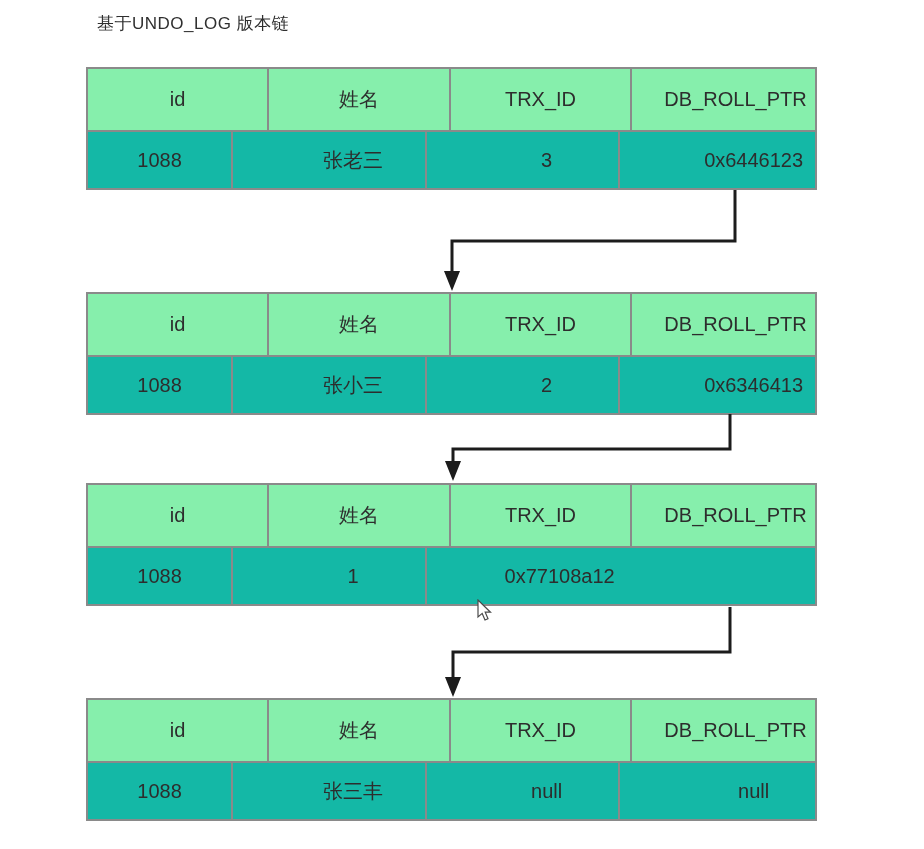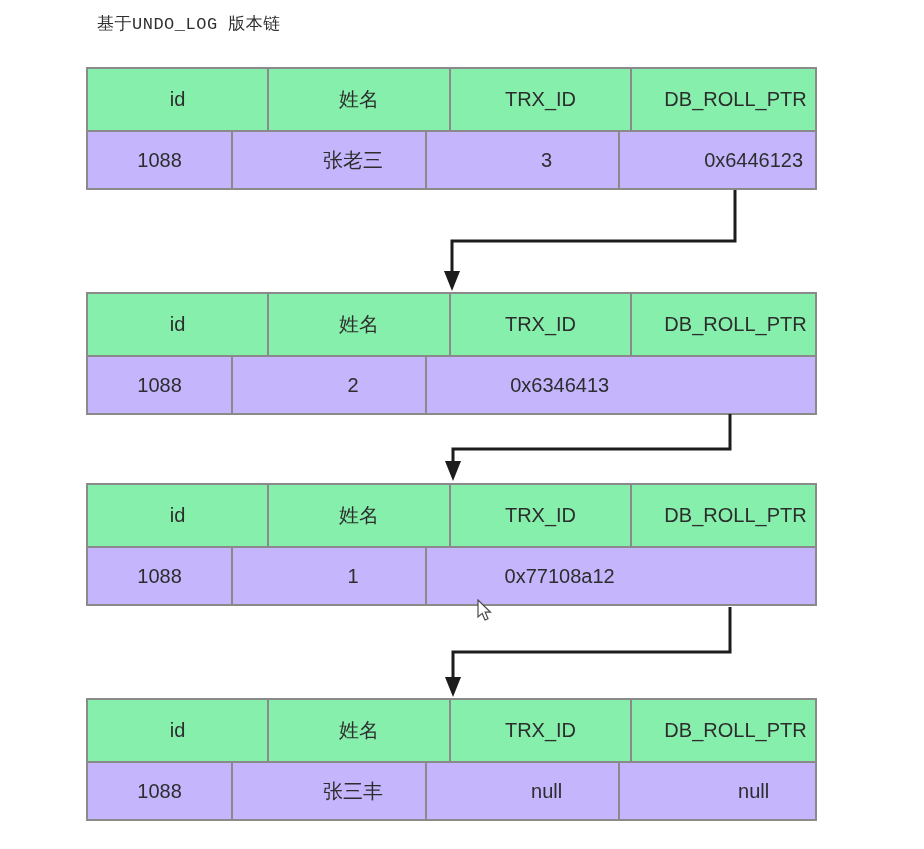--- a/index.html
+++ b/index.html
@@ -16,41 +16,40 @@
     overflow: hidden;
   }
   .diagram-title {
     position: absolute;
     left: 97px;
     top: 12px;
     font-size: 17px;
     font-weight: 500;
     color: #2f2f2f;
     letter-spacing: 0.5px;
-    font-family: Liberation Mono, monospace;
   }
   .vtable {
     position: absolute;
     left: 86px;
     width: 731px;
     border: 2px solid #8a8a8a;
     box-sizing: border-box;
     background: #ffffff;
   }
   .vrow {
     display: grid;
     grid-template-columns: 182fr 183fr 182fr 184fr;
   }
   .vrow.header {
     background: #86efac;
     border-bottom: 2px solid #8a8a8a;
     height: 61px;
   }
   .vrow.data {
-    background: #c4b5fd;
+    background: #14b8a6;
     height: 56px;
     gap: 48px;
   }
   .vcell {
     display: flex;
     align-items: center;
     justify-content: center;
     border-right: 2px solid #8a8a8a;
     font-size: 20px;
     color: #2d2d2d;
@@ -95,20 +94,21 @@
 
   <div class="vtable" style="top:292px">
     <div class="vrow header">
       <div class="vcell">id</div>
       <div class="vcell">姓名</div>
       <div class="vcell">TRX_ID</div>
       <div class="vcell">DB_ROLL_PTR</div>
     </div>
     <div class="vrow data">
       <div class="vcell">1088</div>
+      <div class="vcell">张小三</div>
       <div class="vcell">2</div>
       <div class="vcell">0x6346413</div>
     </div>
   </div>
 
   <div class="vtable" style="top:483px">
     <div class="vrow header">
       <div class="vcell">id</div>
       <div class="vcell">姓名</div>
       <div class="vcell">TRX_ID</div>

